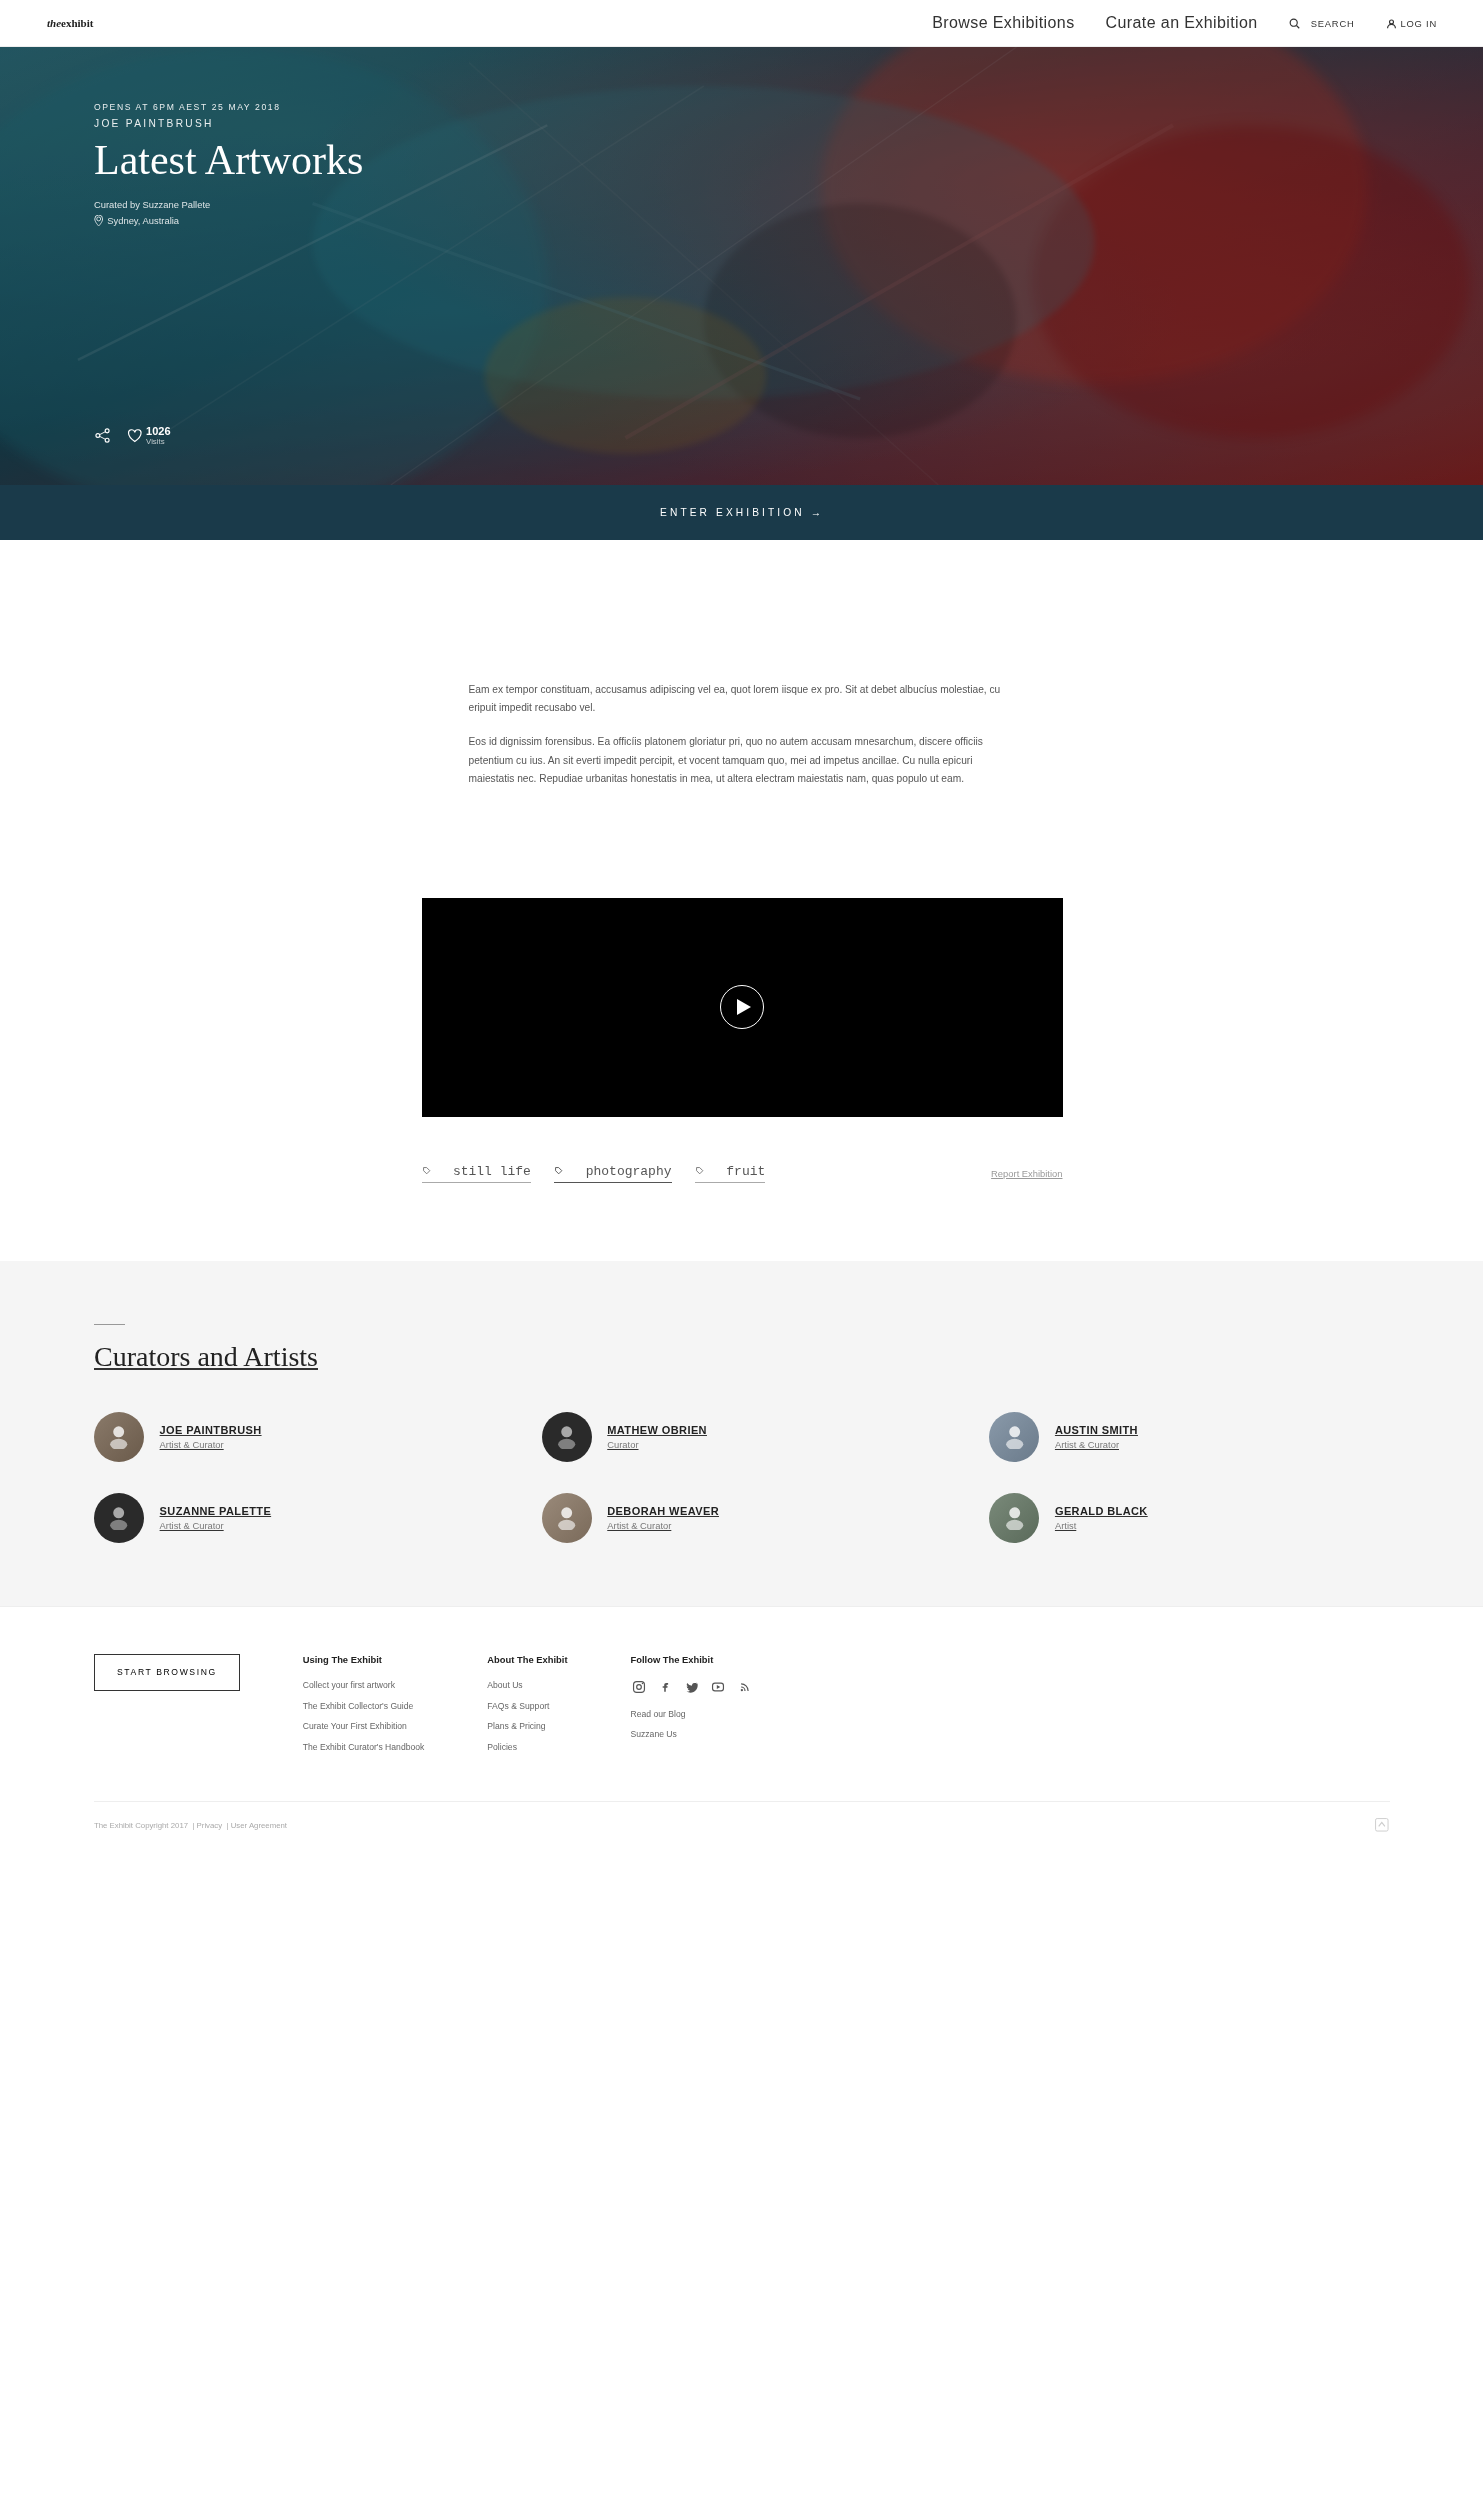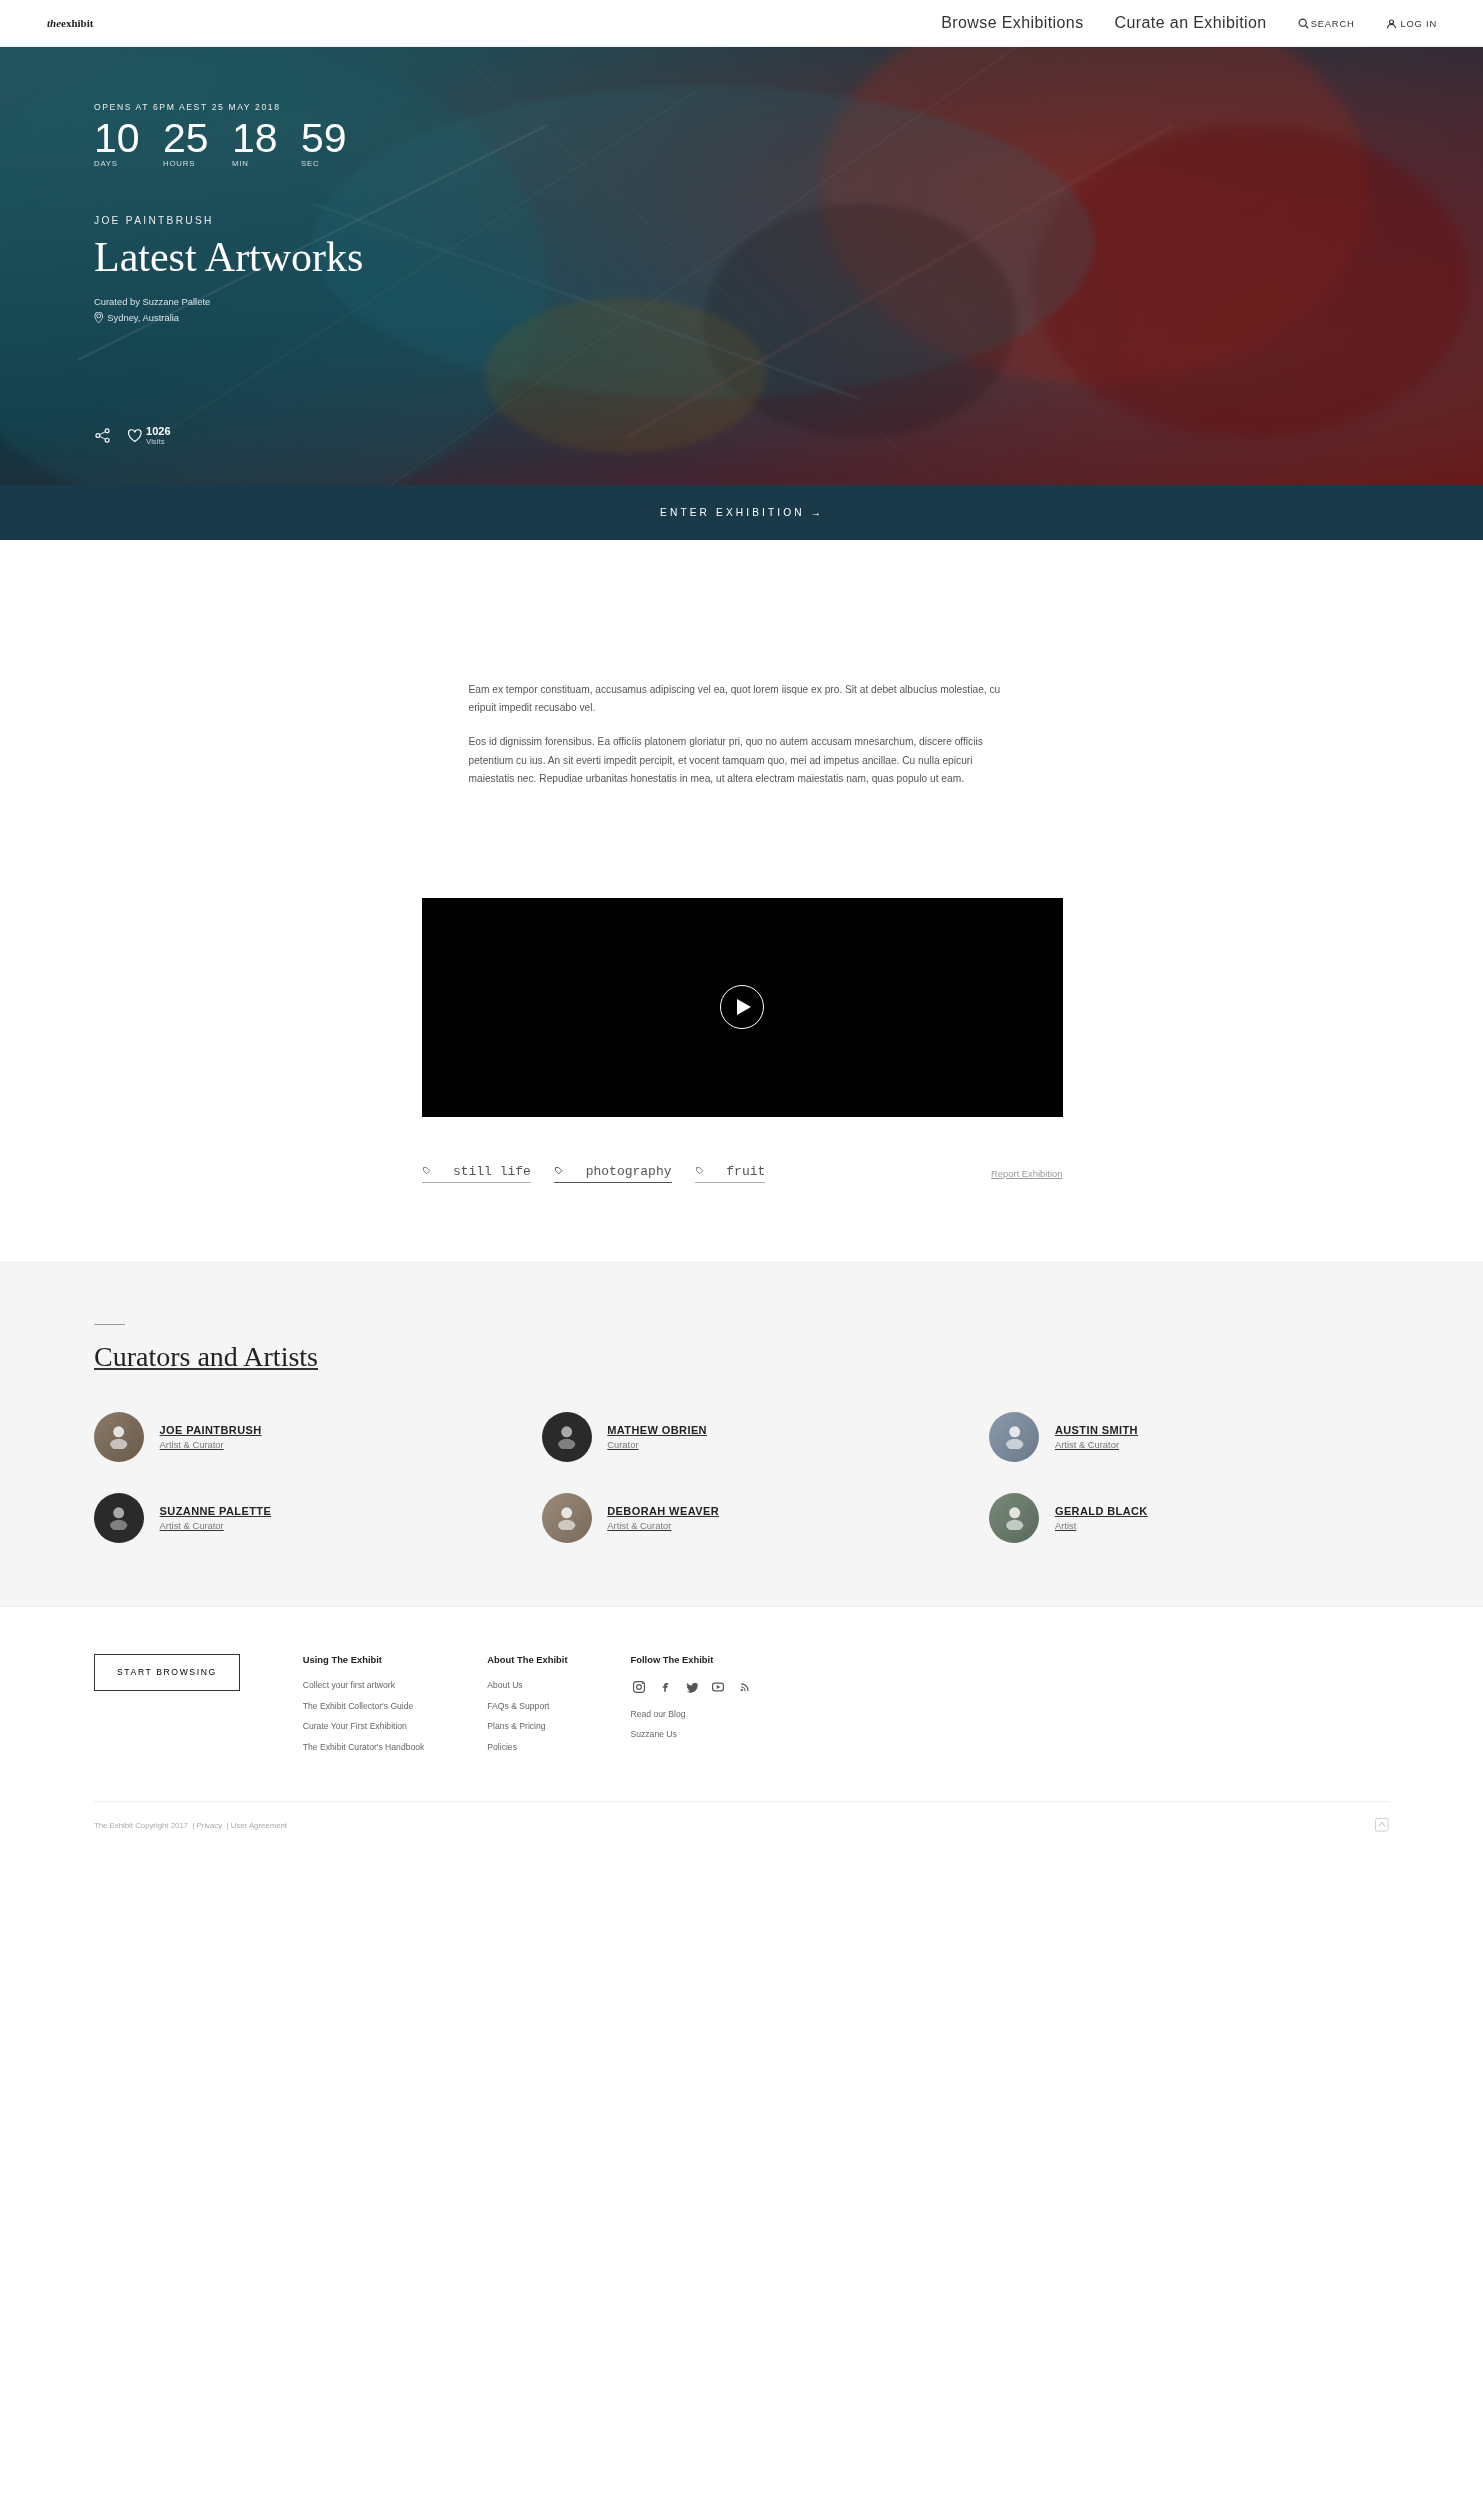--- a/index.html
+++ b/index.html
@@ -8,21 +8,21 @@
     
     .header {
       display: flex; align-items: center; justify-content: space-between;
       padding: 14px 47px; background: #fff; border-bottom: 0.8px solid #eee;
       position: relative; z-index: 10;
     }
     .logo { font-size: 11px; color: #222; letter-spacing: 0; font-family: Georgia, serif; }
     .logo span { font-weight: bold; font-style: italic; }
     .header-nav { display: flex; align-items: center; gap: 31px; }
     .header-nav a { font-size: 16px; color: #333; text-decoration: none; letter-spacing: 0.4px; font-family: Arial, sans-serif; }
-    .header-nav .search-btn { display: flex; align-items: center; gap: 2px; font-size: 9.4px; letter-spacing: 0.8px; text-transform: uppercase; }
+    .header-nav .search-btn { display: flex; align-items: center; gap: 11px; font-size: 9.4px; letter-spacing: 0.8px; text-transform: uppercase; }
     .header-nav .login-btn { display: flex; align-items: center; gap: 3.9px; font-size: 9.4px; letter-spacing: 0.8px; text-transform: uppercase; }
 
     
     .hero {
       position: relative; width: 100%; height: 438px;
       background: linear-gradient(135deg, #2a6b7c 0%, #1a4a5a 30%, #3a7a8a 50%, #8b4a6a 70%, #c0392b 85%, #7a3a5a 100%);
       overflow: hidden;
     }
     .hero-bg {
       position: absolute; inset: 0;
@@ -151,38 +151,20 @@
       <ellipse cx="1100" cy="350" rx="200" ry="150" fill="#d4a a00" opacity="0.2" filter="url(#blur2)"></ellipse>
       <ellipse cx="800" cy="420" rx="180" ry="100" fill="#b8860b" opacity="0.25" filter="url(#blur2)"></ellipse>
       <line x1="400" y1="200" x2="1100" y2="450" stroke="#6aacb8" stroke-width="4" opacity="0.2"></line>
       <line x1="1500" y1="100" x2="800" y2="500" stroke="#c07070" stroke-width="5" opacity="0.2"></line>
     </svg>
   </div>
   <div class="hero-overlay"></div>
   <div class="hero-content">
     <div class="hero-top">
       <div class="countdown-label">OPENS AT 6PM AEST 25 MAY 2018</div>
-      <div class="countdown">
-        <div class="countdown-item">
-          <div class="countdown-number">10</div>
-          <div class="countdown-unit">Days</div>
-        </div>
-        <div class="countdown-item">
-          <div class="countdown-number">25</div>
-          <div class="countdown-unit">Hours</div>
-        </div>
-        <div class="countdown-item">
-          <div class="countdown-number">18</div>
-          <div class="countdown-unit">Min</div>
-        </div>
-        <div class="countdown-item">
-          <div class="countdown-number">59</div>
-          <div class="countdown-unit">Sec</div>
-        </div>
-      </div>
       <div class="hero-artist-name">JOE PAINTBRUSH</div>
       <div class="hero-title">Latest Artworks</div>
       <div class="hero-curator">Curated by Suzzane Pallete</div>
       <div class="hero-location">
         <svg width="9.4" height="11" viewBox="0 0 12 14" fill="none">
             <circle cx="6" cy="5" r="2.5" stroke="#fff" stroke-width="1.2"></circle>
             <path d="M6 14C6 14 1 9 1 5a5 5 0 0110 0c0 4-5 9-5 9z" stroke="#fff" stroke-width="1.2" fill="none"></path>
           </svg>
         <span>Sydney, Australia</span>
       </div>

